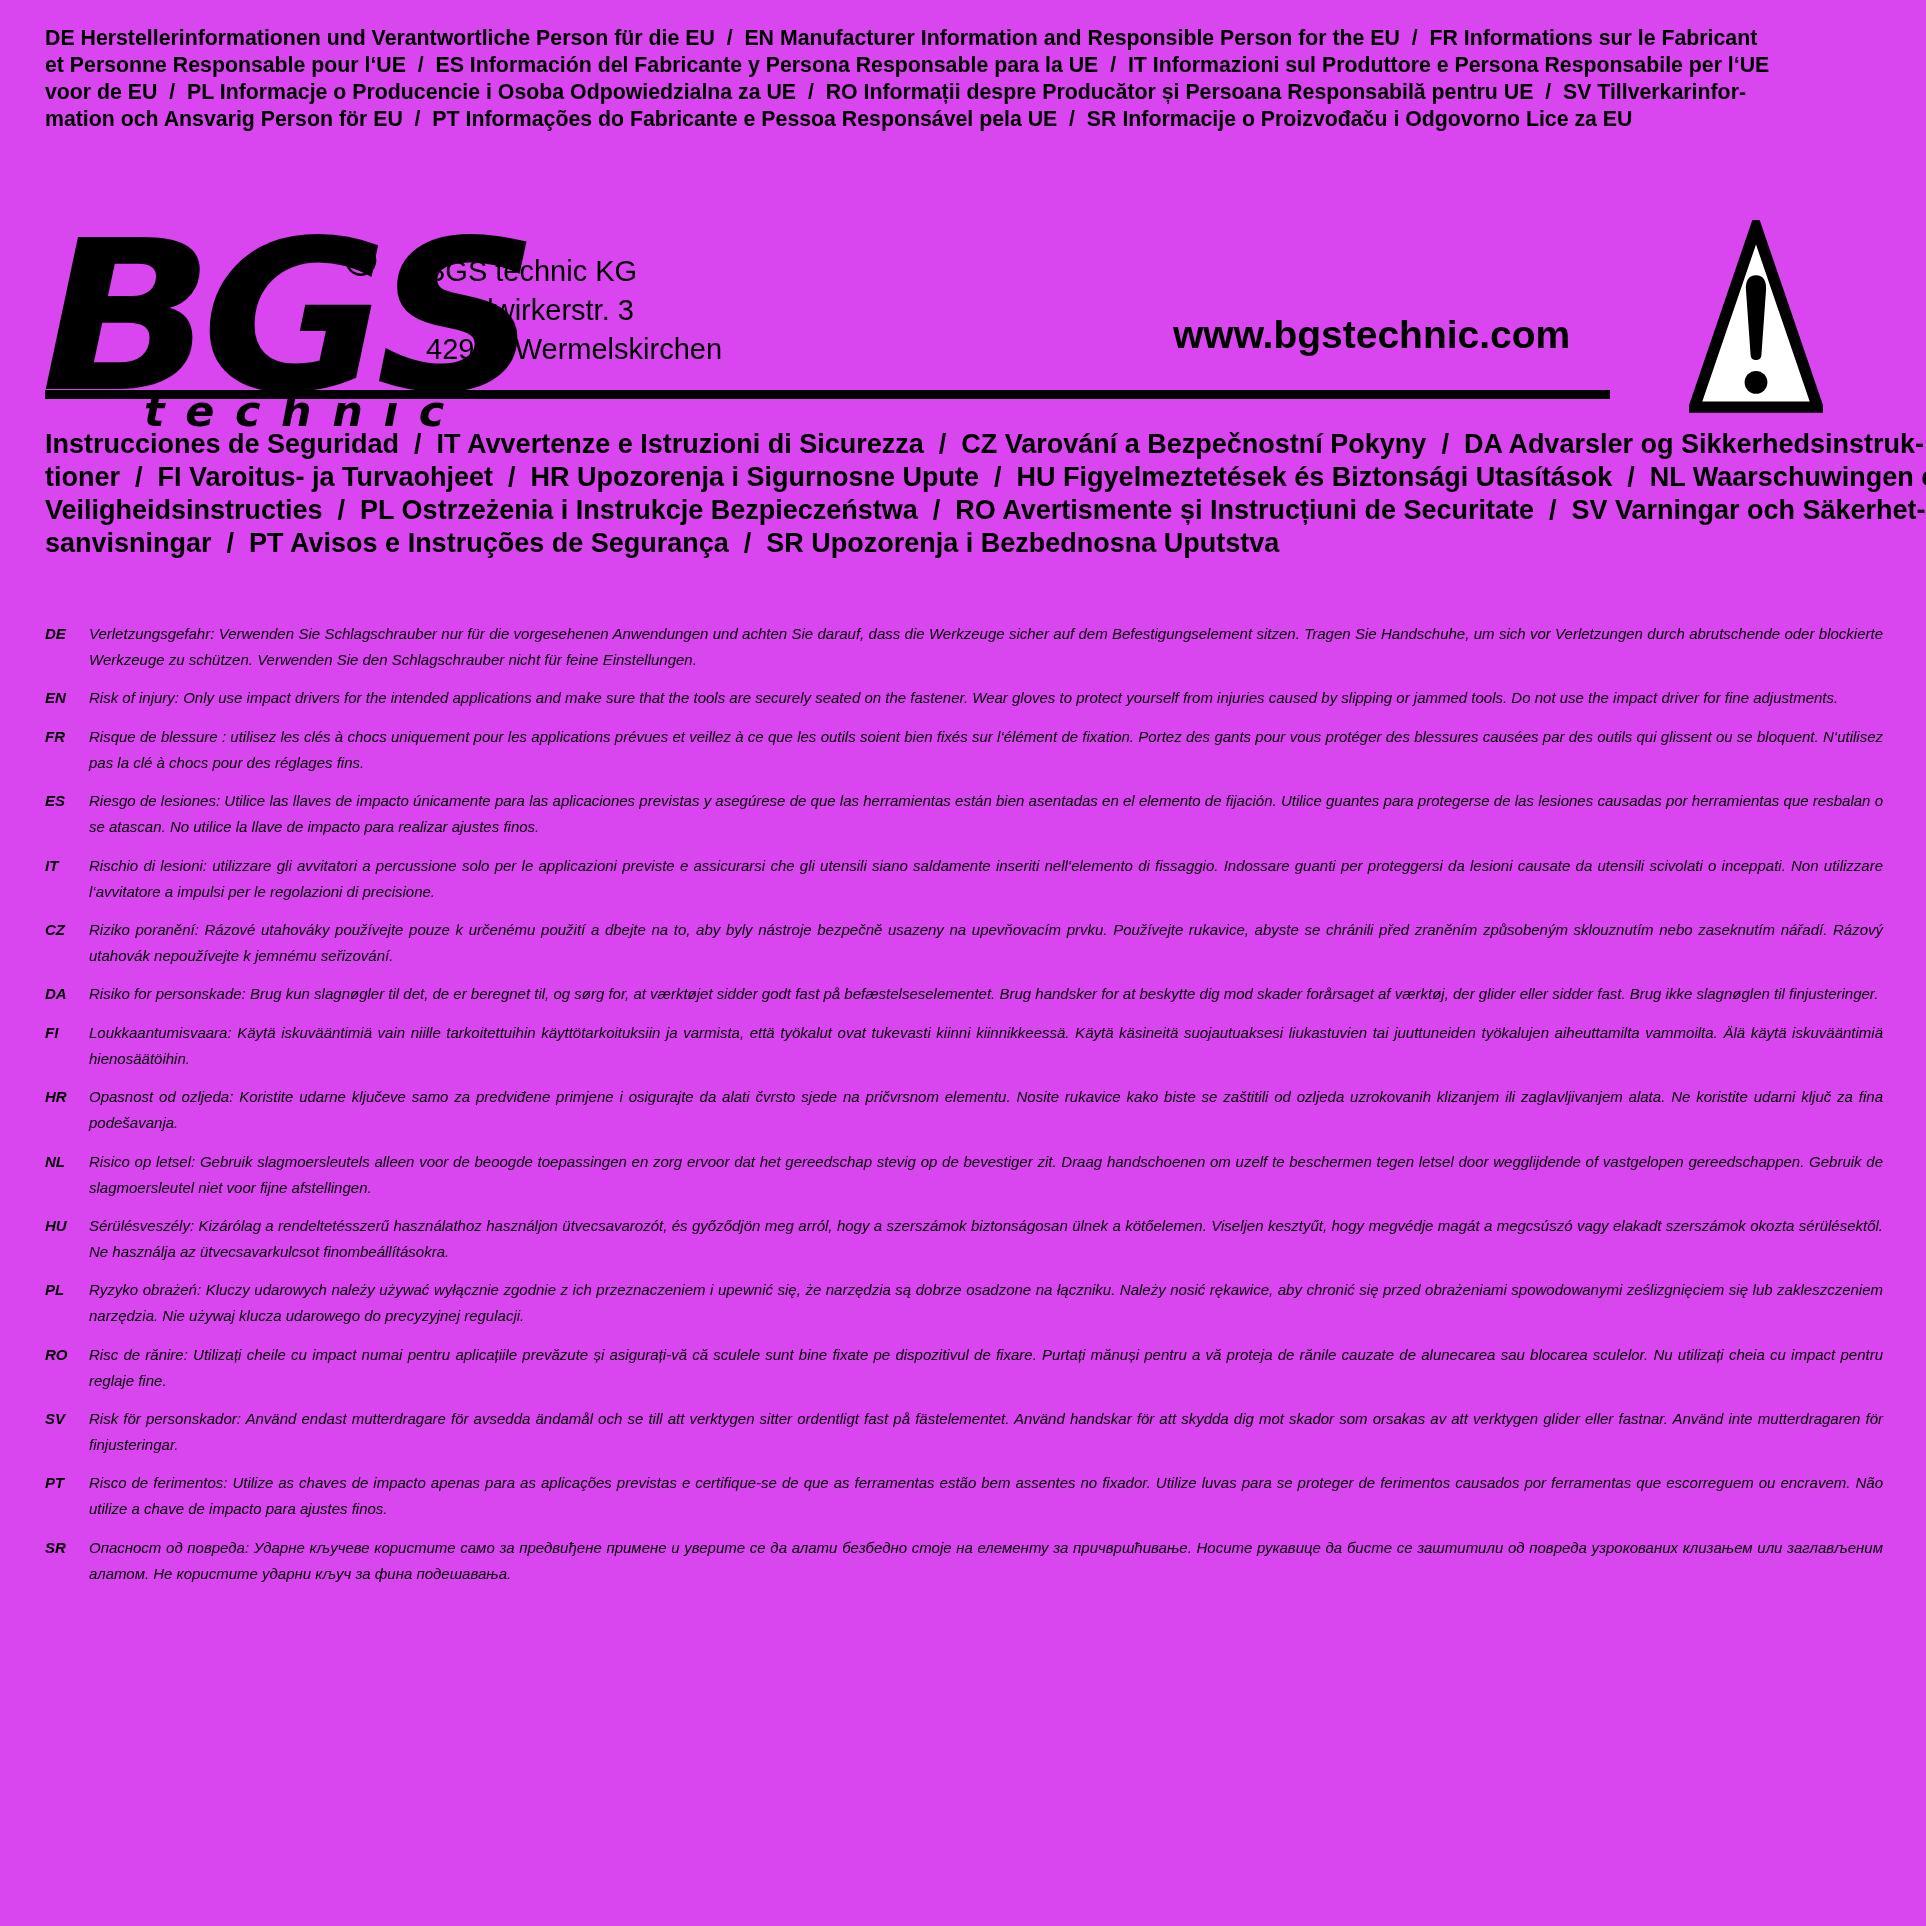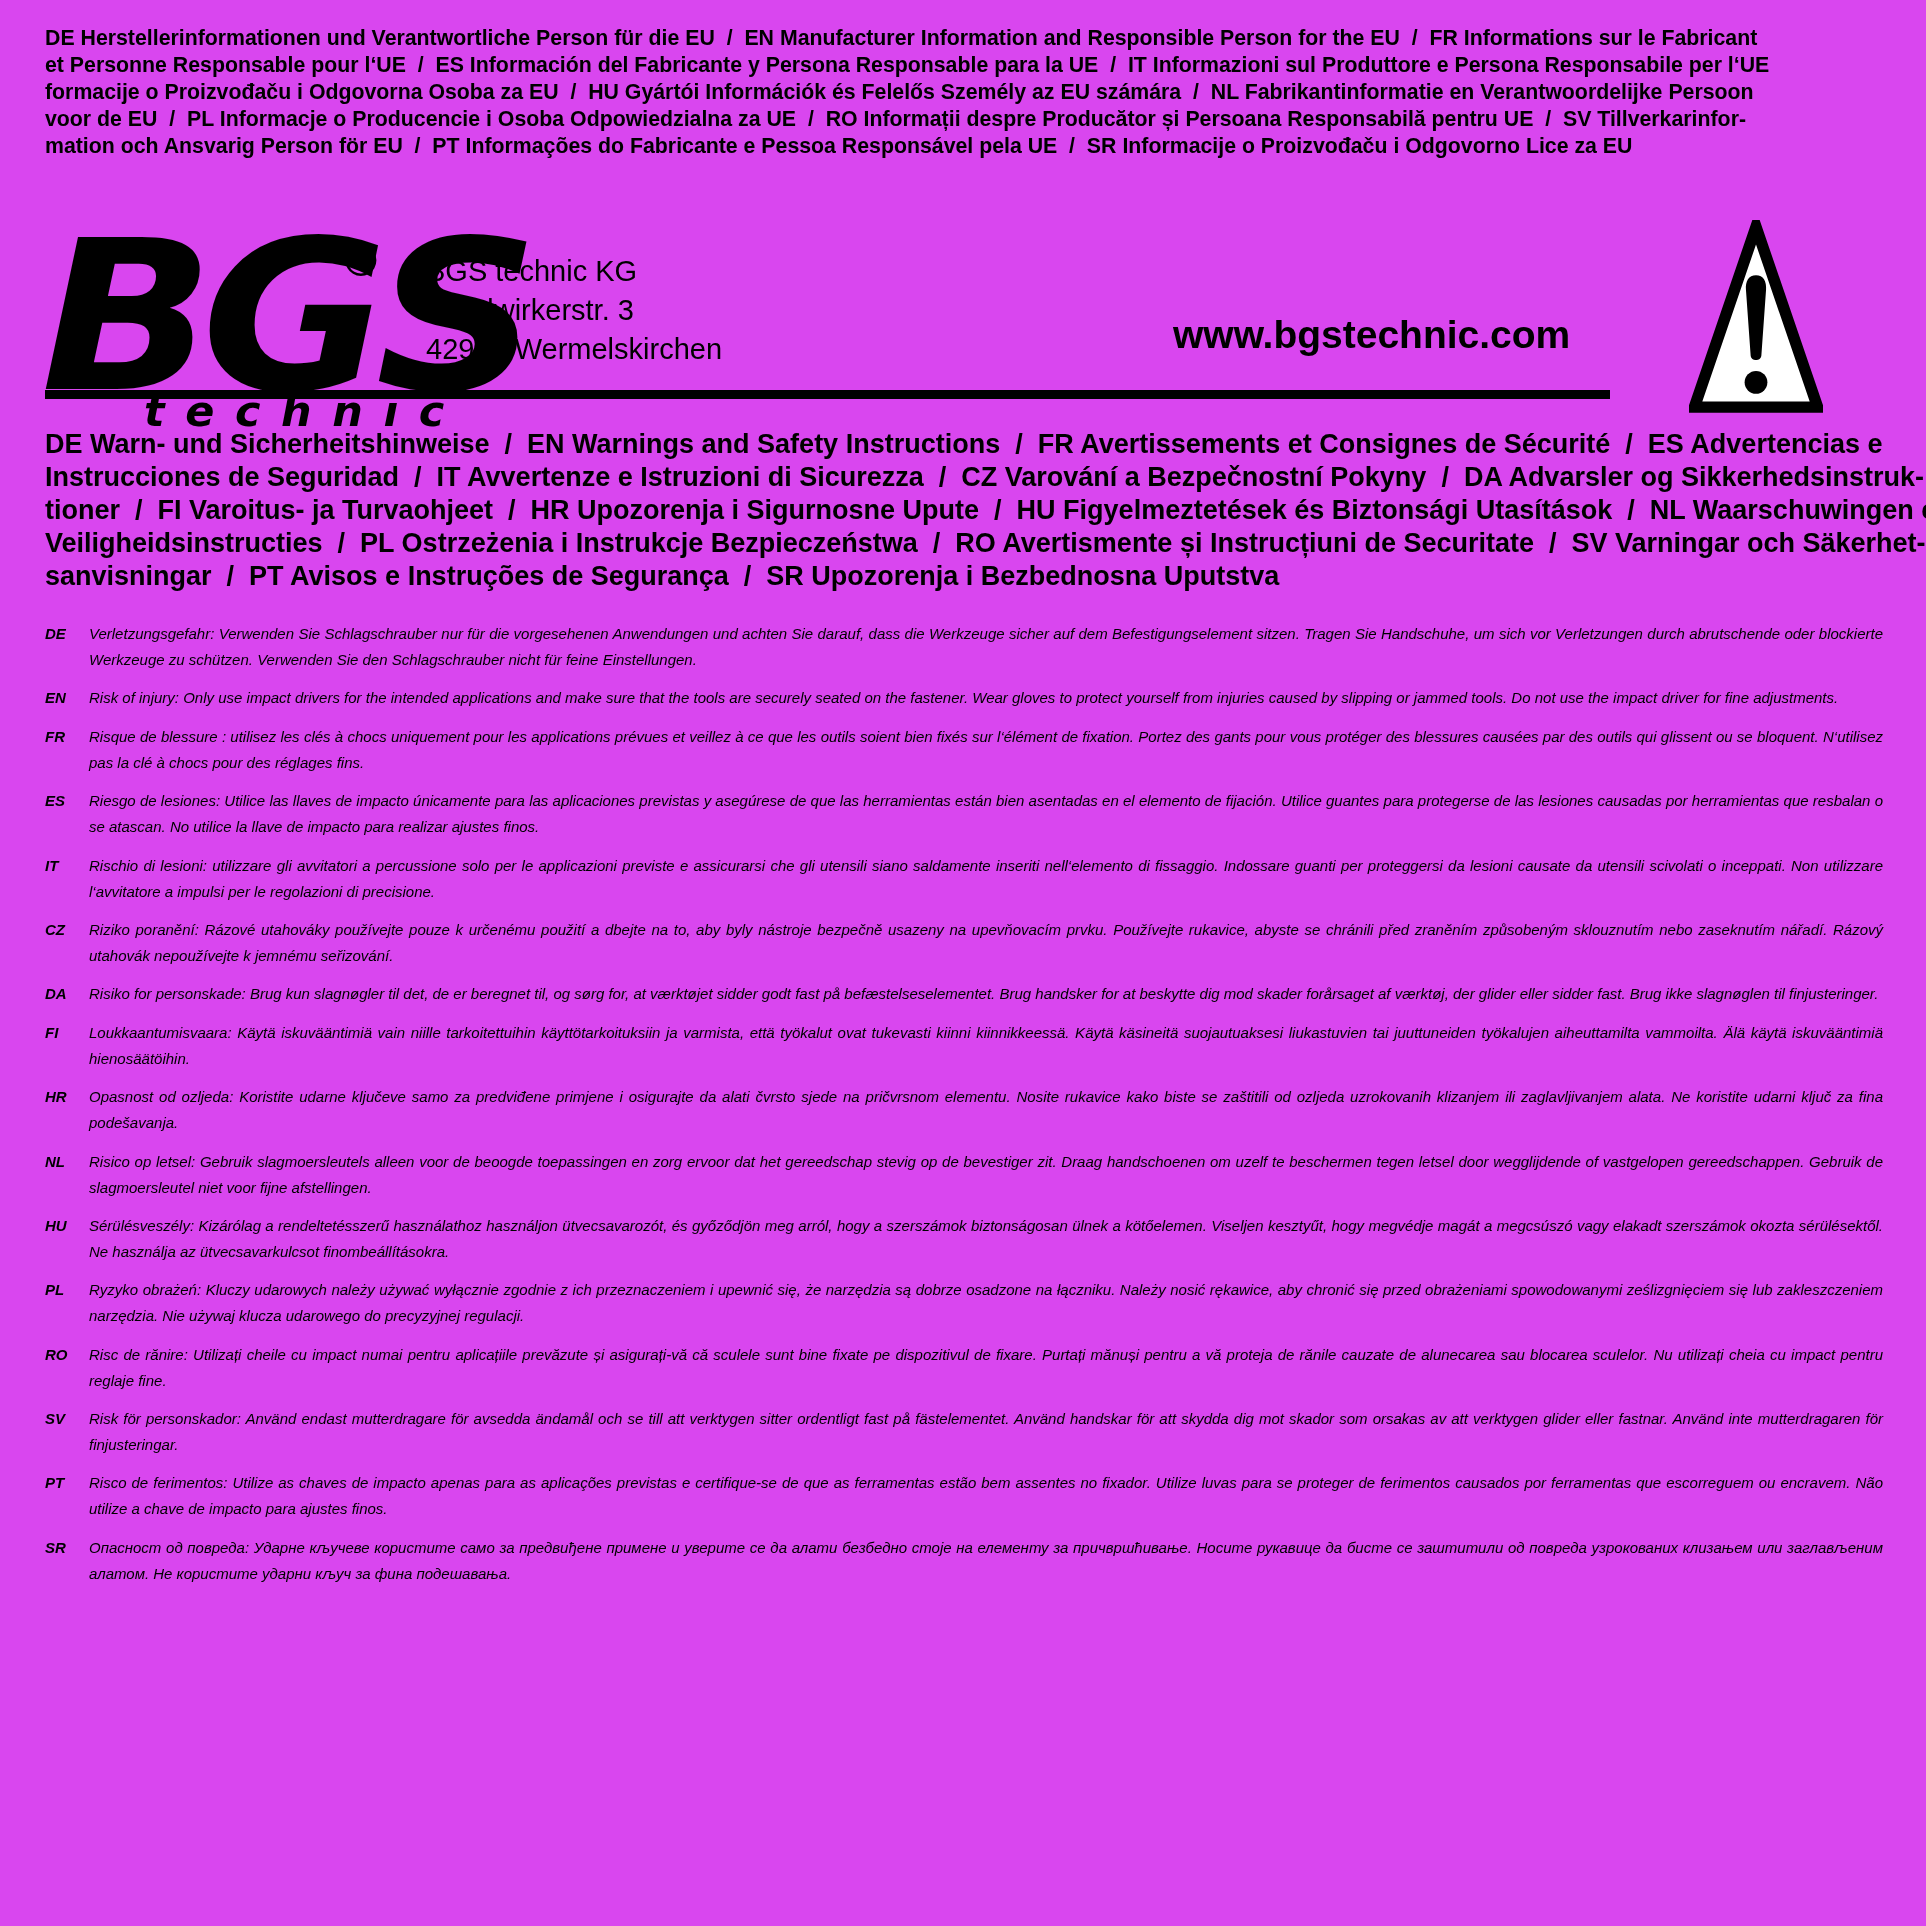--- a/index.html
+++ b/index.html
@@ -59,21 +59,20 @@
   .section-text{text-align:justify;}
 </style>
 </head>
 <body>
 
 <div class="page">
 
   <div class="top-header">
     <div class="hline">DE Herstellerinformationen und Verantwortliche Person für die EU  /  EN Manufacturer Information and Responsible Person for the EU  /  FR Informations sur le Fabricant</div>
     <div class="hline">et Personne Responsable pour l‘UE  /  ES Información del Fabricante y Persona Responsable para la UE  /  IT Informazioni sul Produttore e Persona Responsabile per l‘UE</div>
-    <div class="hline">formacije o Proizvođaču i Odgovorna Osoba za EU  /  HU Gyártói Információk és Felelős Személy az EU számára  /  NL Fabrikantinformatie en Verantwoordelijke Persoon</div>
     <div class="hline">voor de EU  /  PL Informacje o Producencie i Osoba Odpowiedzialna za UE  /  RO Informații despre Producător și Persoana Responsabilă pentru UE  /  SV Tillverkarinfor-</div>
     <div class="hline">mation och Ansvarig Person för EU  /  PT Informações do Fabricante e Pessoa Responsável pela UE  /  SR Informacije o Proizvođaču i Odgovorno Lice za EU</div>
   </div>
 
   <div class="logo-block">
     <div class="logo-text">BGS</div>
     <div class="logo-reg">®</div>
     <div class="logo-sub">technic</div>
   </div>
 
@@ -90,21 +89,20 @@
     <svg width="134" height="194" viewBox="0 0 200 289" xmlns="http://www.w3.org/2000/svg">
       <polygon points="100,10 192,279 8,279" fill="#ffffff" stroke="#000000" stroke-width="17" stroke-linejoin="miter"></polygon>
       <path d="M100 82 c11 0 16 9 15 22 l-7 98 c-0.6 9 -15.4 9 -16 0 l-7 -98 c-1 -13 4 -22 15 -22 z" fill="#000000"></path>
       <circle cx="100" cy="242" r="17" fill="#000000"></circle>
     </svg>
   </div>
 
   <div class="rule"></div>
 
   <div class="safety-header">
-    <div class="hline">DE Warn- und Sicherheitshinweise  /  EN Warnings and Safety Instructions  /  FR Avertissements et Consignes de Sécurité  /  ES Advertencias e</div>
     <div class="hline">Instrucciones de Seguridad  /  IT Avvertenze e Istruzioni di Sicurezza  /  CZ Varování a Bezpečnostní Pokyny  /  DA Advarsler og Sikkerhedsinstruk-</div>
     <div class="hline">tioner  /  FI Varoitus- ja Turvaohjeet  /  HR Upozorenja i Sigurnosne Upute  /  HU Figyelmeztetések és Biztonsági Utasítások  /  NL Waarschuwingen en</div>
     <div class="hline">Veiligheidsinstructies  /  PL Ostrzeżenia i Instrukcje Bezpieczeństwa  /  RO Avertismente și Instrucțiuni de Securitate  /  SV Varningar och Säkerhet-</div>
     <div class="hline">sanvisningar  /  PT Avisos e Instruções de Segurança  /  SR Upozorenja i Bezbednosna Uputstva</div>
   </div>
 
   <div class="sections">
     <div class="section">
       <div class="lang-code">DE</div>
       <div class="section-text">Verletzungsgefahr: Verwenden Sie Schlagschrauber nur für die vorgesehenen Anwendungen und achten Sie darauf, dass die Werkzeuge sicher auf dem Befestigungselement sitzen. Tragen Sie Handschuhe, um sich vor Verletzungen durch abrutschende oder blockierte Werkzeuge zu schützen. Verwenden Sie den Schlagschrauber nicht für feine Einstellungen.</div>

